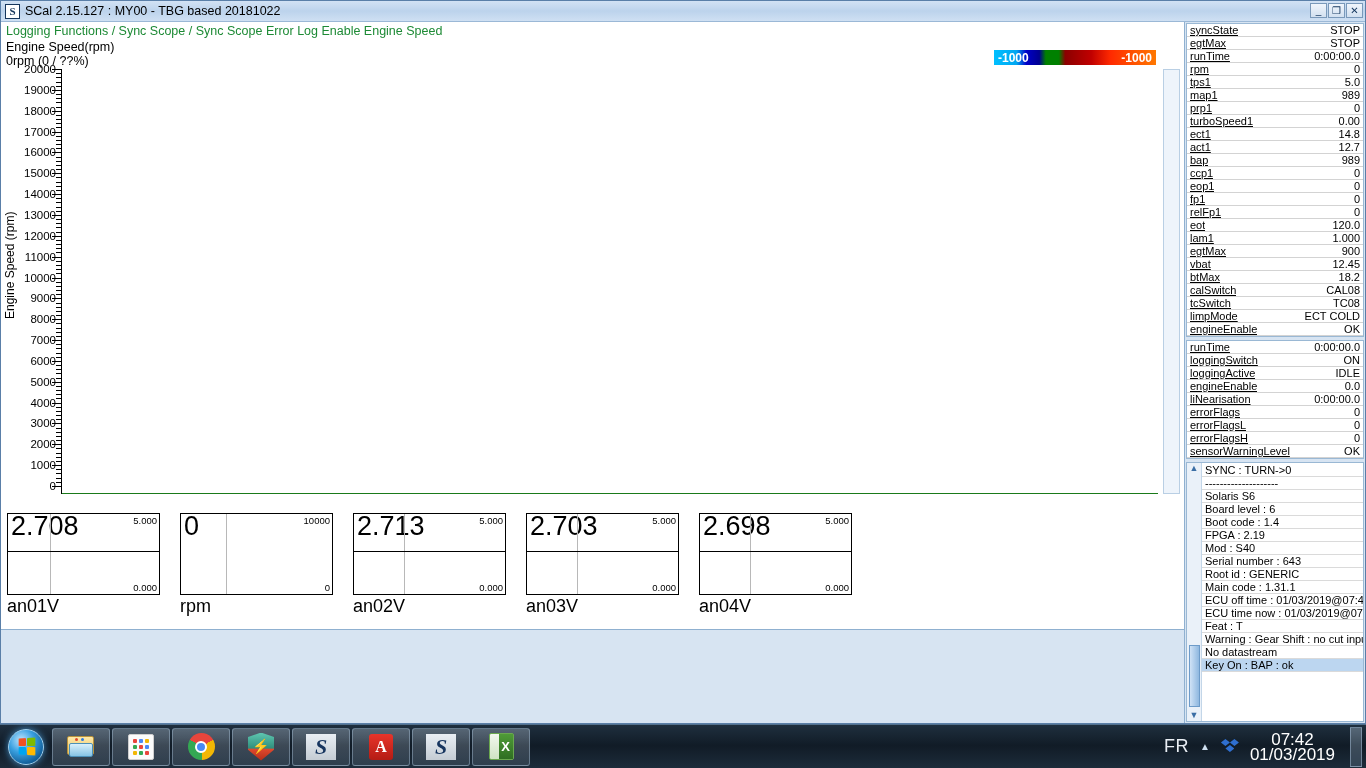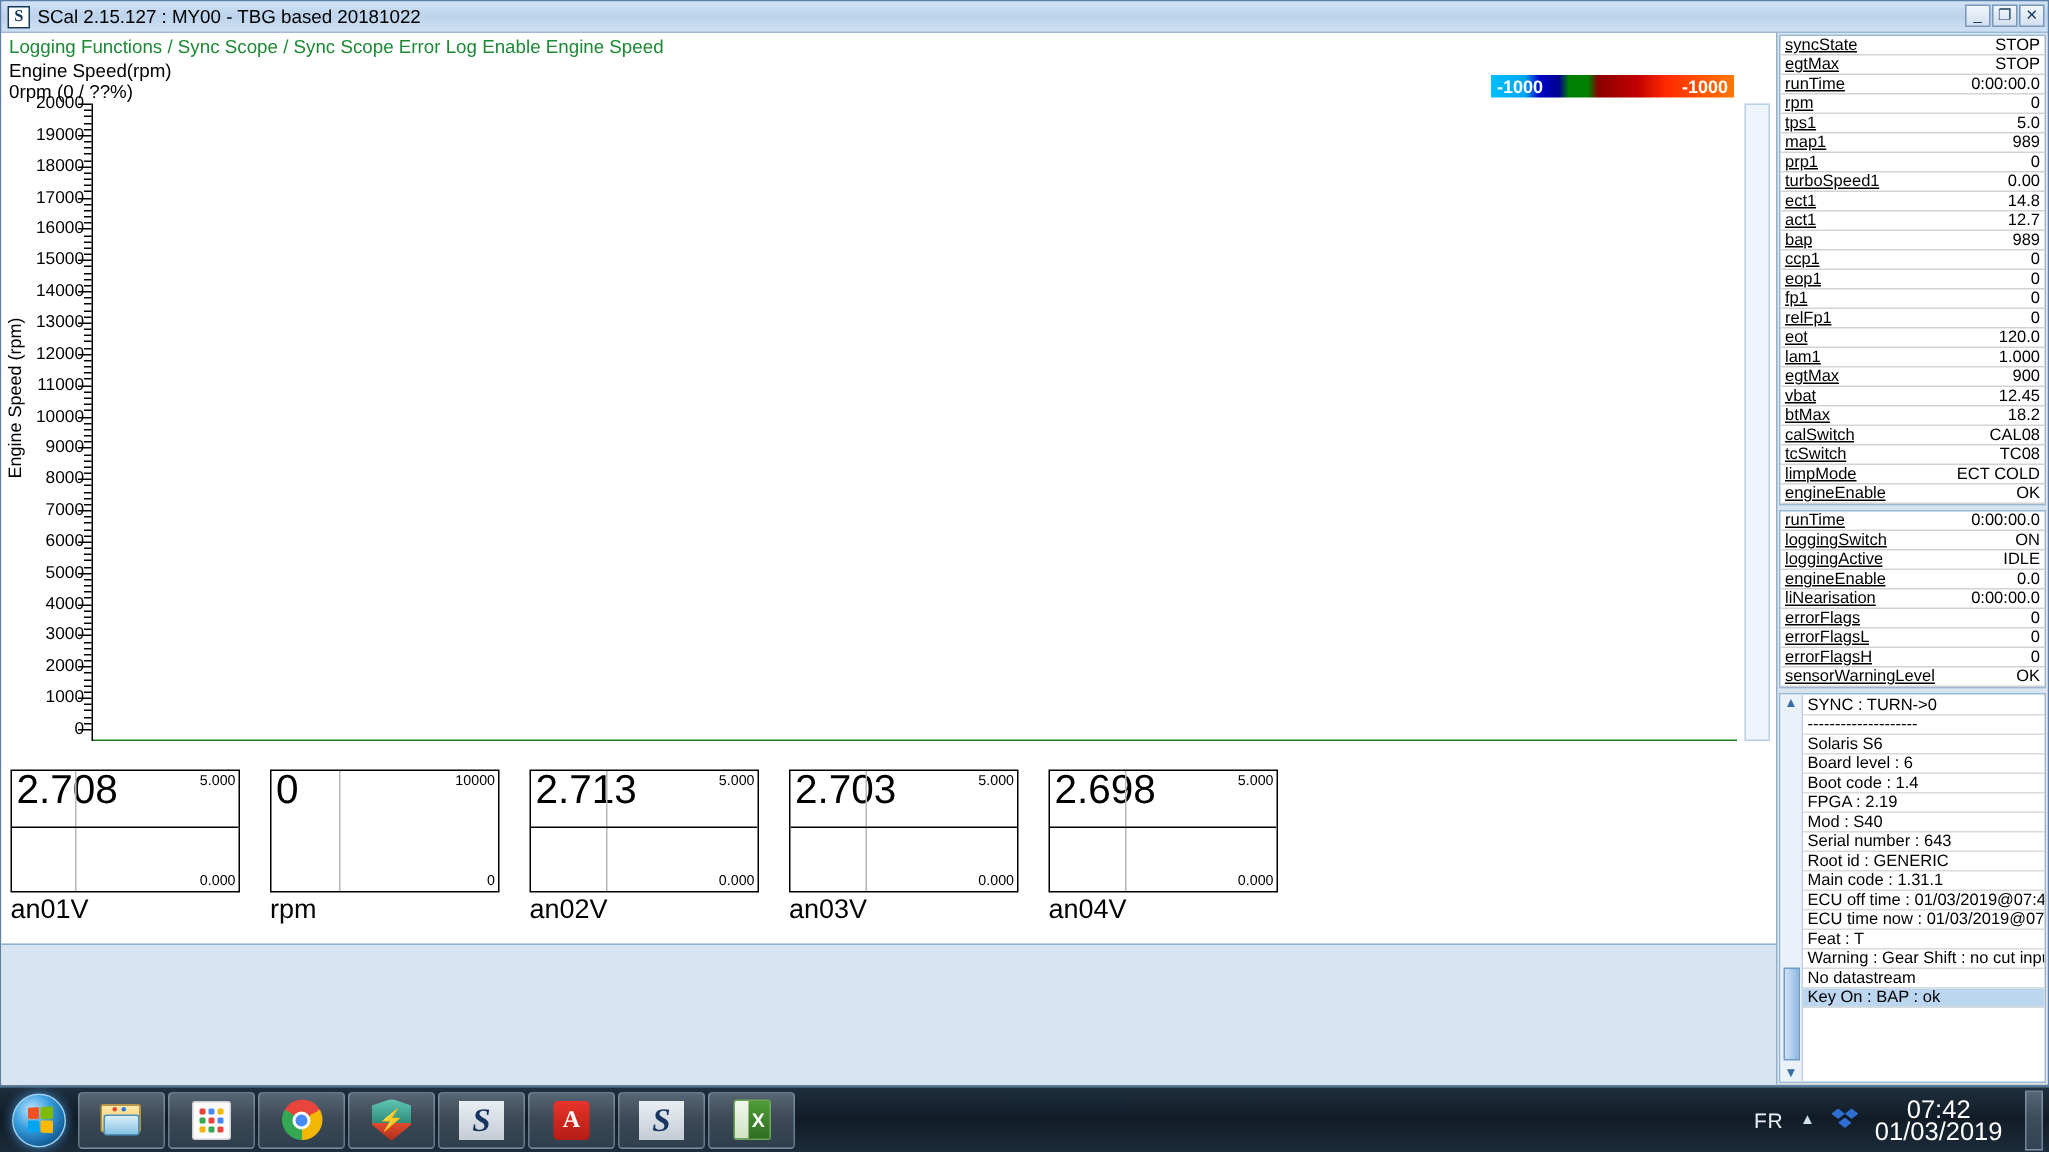--- a/index.html
+++ b/index.html
@@ -74,21 +74,21 @@
     margin-left: auto; display: flex; align-items: center; gap: 5px;
     padding-right: 6px; font-size: 12px; color: #0b2d4e; letter-spacing: .3px;
   }
   #connected .dot {
     width: 13px; height: 13px; border-radius: 50%;
     background: radial-gradient(circle at 35% 30%, #5ad35a, #0a8b0a 70%);
     border: 1px solid #046004;
   }
 
   
-  #body { flex: 1; display: flex; min-height: 0; background: #fdba74; }
+  #body { flex: 1; display: flex; min-height: 0; background: #4c1d95; }
 
   #workspace {
     width: 1186px; background: #ffffff;
     display: flex; flex-direction: column;
     border-right: 1px solid #8fb0d0;
     position: relative;
   }
 
   
   #topstrip { position: relative; height: 47px; flex: none; background: #fff; }
@@ -326,21 +326,21 @@
     border: 1px solid #6aa84f; border-radius: 2px; position: relative;
     display:flex; align-items:center; justify-content:flex-end; }
   .ic-excel .xb { width: 14px; height: 25px; background: linear-gradient(180deg,#4f9b38,#2f6e22);
     color:#fff; font-size: 13px; font-weight: bold; display:flex; align-items:center; justify-content:center;
     font-family:"Liberation Sans", sans-serif; }
 
   #tray {
     margin-left: auto; display: flex; align-items: center; gap: 11px;
     padding-right: 4px; color: #e9eef4; font-size: 12px;
   }
-  #tray .lang { font-size: 14px; letter-spacing: .5px; }
+  #tray .lang { font-size: 18px; letter-spacing: .5px; }
   #tray .uparrow { font-size: 10px; color: #cfe0f0; }
   #tray .dropbox { width: 18px; height: 15px; position: relative; }
   #tray .dropbox i {
     position: absolute; width: 9px; height: 7px;
     background: #2f6fd0;
     clip-path: polygon(0 50%, 50% 0, 100% 50%, 50% 100%);
   }
   #tray .dropbox i:nth-child(1){ left:0; top:0; }
   #tray .dropbox i:nth-child(2){ left:9px; top:0; }
   #tray .dropbox i:nth-child(3){ left:4.5px; top:6px; }

